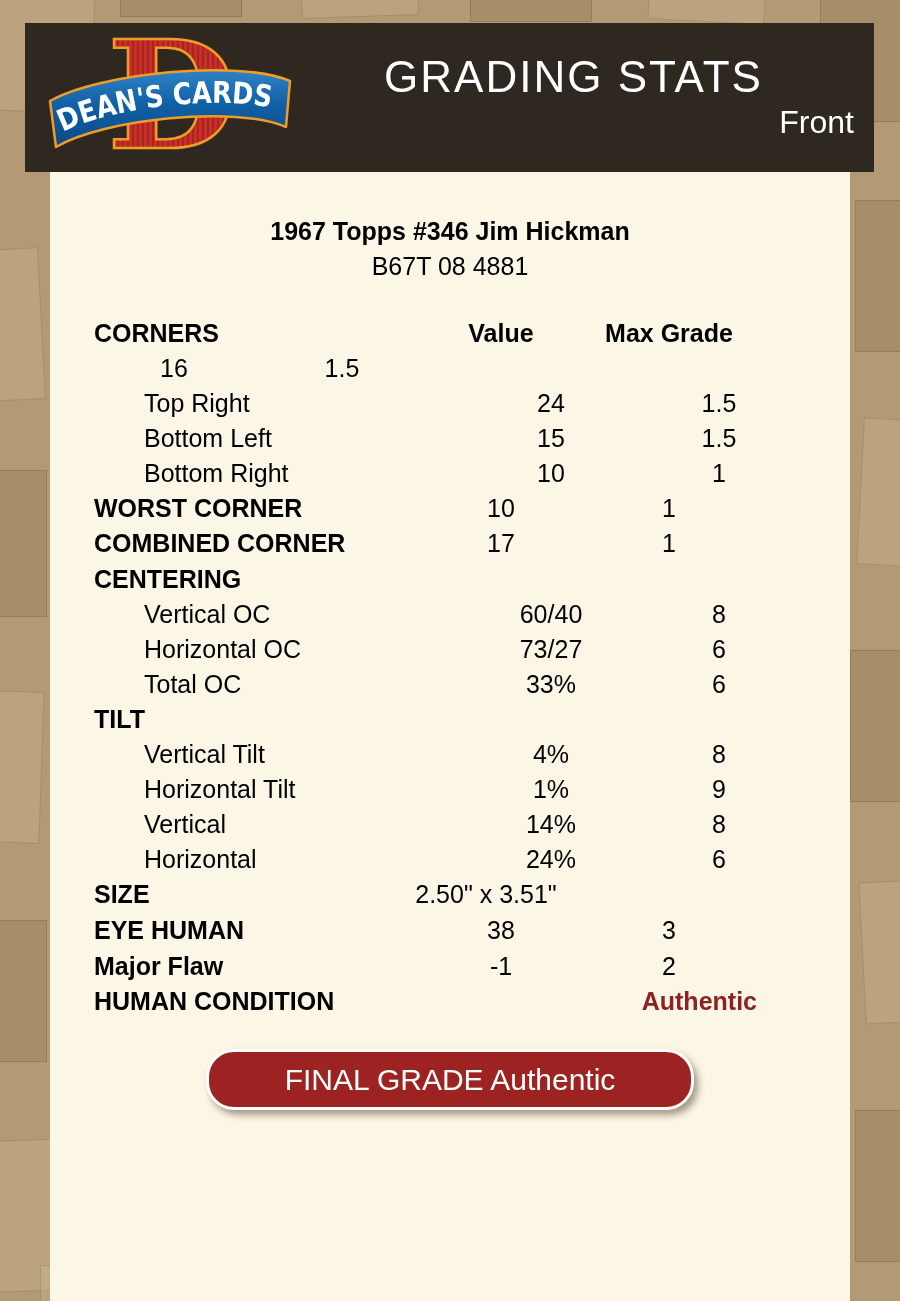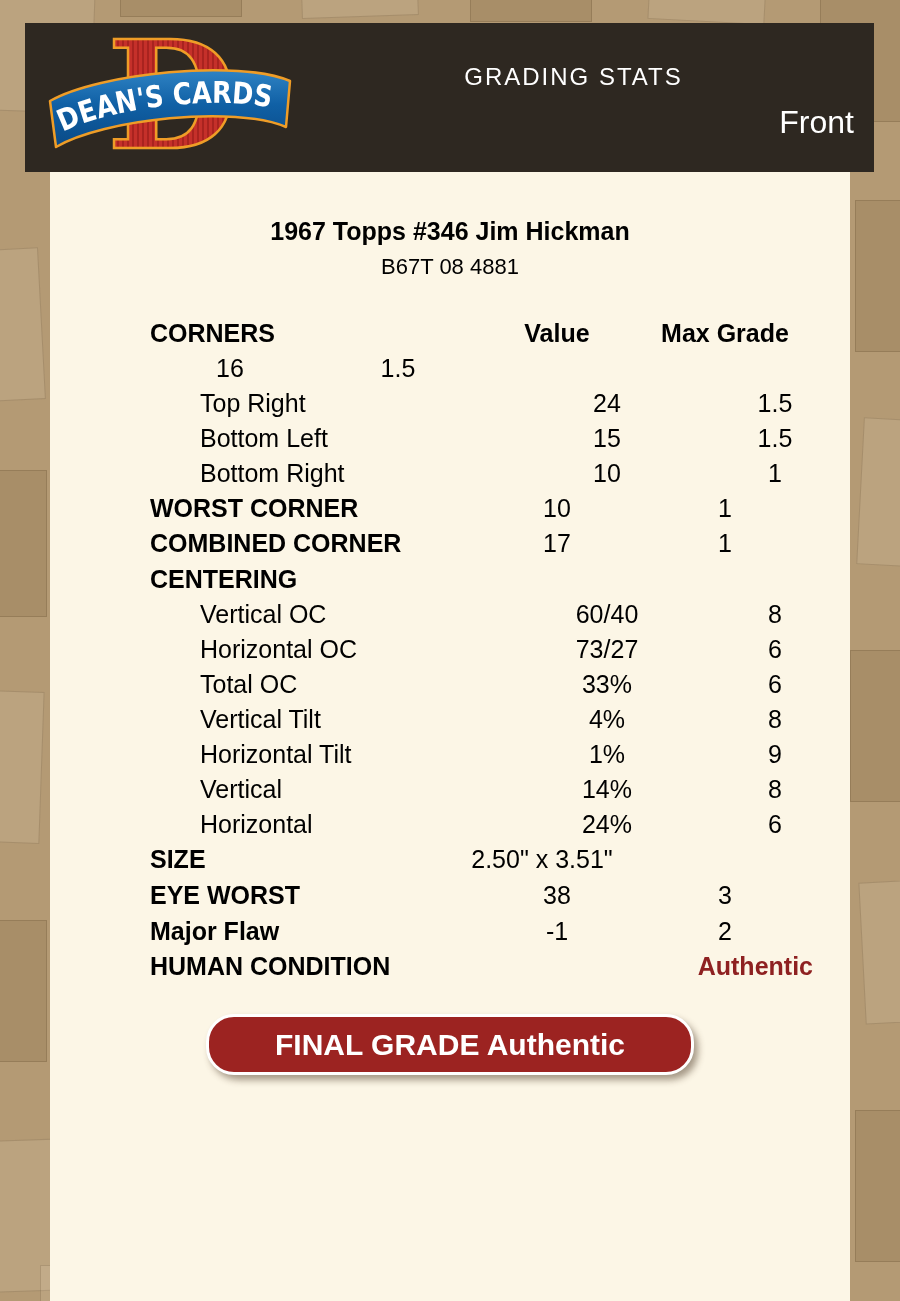--- a/index.html
+++ b/index.html
@@ -30,21 +30,21 @@
     margin-left:22px;
     width:246px;height:142px;
   }
   .header-text{
     flex:1 1 auto;
     text-align:center;
     color:#ffffff;
     margin-right:20px;
   }
   .header-title{
-    font-size:24px;
+    font-size:44px;
     letter-spacing:2px;
     line-height:48px;
   }
   .header-subtitle{
     font-size:32px;
     line-height:42px;
     text-align:right;
   }
   .content{
     position:absolute;left:50px;top:172px;width:800px;height:1293px;
@@ -53,46 +53,46 @@
     color:#000;
   }
   .card-title{
     margin-top:42px;
     text-align:center;
     font-size:25px;font-weight:bold;
     line-height:35px;
   }
   .card-serial{
     text-align:center;
-    font-size:22px;
+    font-size:25px;
     line-height:35px;
   }
   .grading-table{margin-top:32px;font-size:25px;}
   .row{
     display:flex;align-items:center;
     height:35px;
-    padding-left:100px;
+    padding-left:44px;
   }
   .row.gap{margin-top:1px;}
   .cell{white-space:nowrap;}
   .cell.label{flex:0 0 327px;}
   .cell.value{flex:0 0 160px;text-align:center;}
   .cell.max{flex:0 0 176px;text-align:center;}
   .bold{font-weight:bold;}
   .indent{padding-left:50px;}
   .wide{transform:translateX(-15px);}
   .final-grade-btn{
     margin:30px auto 0 auto;
     width:482px;height:55px;
     background:#9c2321;
     border:3px solid #ffffff;
     border-radius:28px;
     box-shadow:4px 5px 7px rgba(60,40,20,0.45);
     color:#ffffff;
-    font-size:30px;font-weight:bold;
+    font-size:30px;font-weight:normal;
     display:flex;align-items:center;justify-content:center;
     cursor:pointer;
   }
 </style>
 </head>
 <body>
 
 <div class="page" style="background: rgb(180, 154, 116);">
 
   <div class="bgcard" style="left:-18px;top:-40px;width:110px;height:150px;transform:rotate(2deg);"></div>
@@ -198,20 +198,25 @@
             <div class="cell label indent">Horizontal OC</div>
             <div class="cell value">73/27</div>
             <div class="cell max">6</div>
           </div>
           <div class="row">
             <div class="cell label indent">Total OC</div>
             <div class="cell value">33%</div>
             <div class="cell max">6</div>
           </div>
           <div class="row">
+            <div class="cell label bold">TILT</div>
+            <div class="cell value"></div>
+            <div class="cell max"></div>
+          </div>
+          <div class="row">
             <div class="cell label indent">Vertical Tilt</div>
             <div class="cell value">4%</div>
             <div class="cell max">8</div>
           </div>
           <div class="row">
             <div class="cell label indent">Horizontal Tilt</div>
             <div class="cell value">1%</div>
             <div class="cell max">9</div>
           </div>
           <div class="row">
@@ -223,21 +228,21 @@
             <div class="cell label indent">Horizontal</div>
             <div class="cell value">24%</div>
             <div class="cell max">6</div>
           </div>
           <div class="row">
             <div class="cell label bold">SIZE</div>
             <div class="cell value wide">2.50" x 3.51"</div>
             <div class="cell max"></div>
           </div>
           <div class="row gap">
-            <div class="cell label bold">EYE WORST</div>
+            <div class="cell label bold">EYE HUMAN</div>
             <div class="cell value">38</div>
             <div class="cell max">3</div>
           </div>
           <div class="row gap">
             <div class="cell label bold">Major Flaw</div>
             <div class="cell value">-1</div>
             <div class="cell max">2</div>
           </div>
           <div class="row">
             <div class="cell label bold">HUMAN CONDITION</div>

